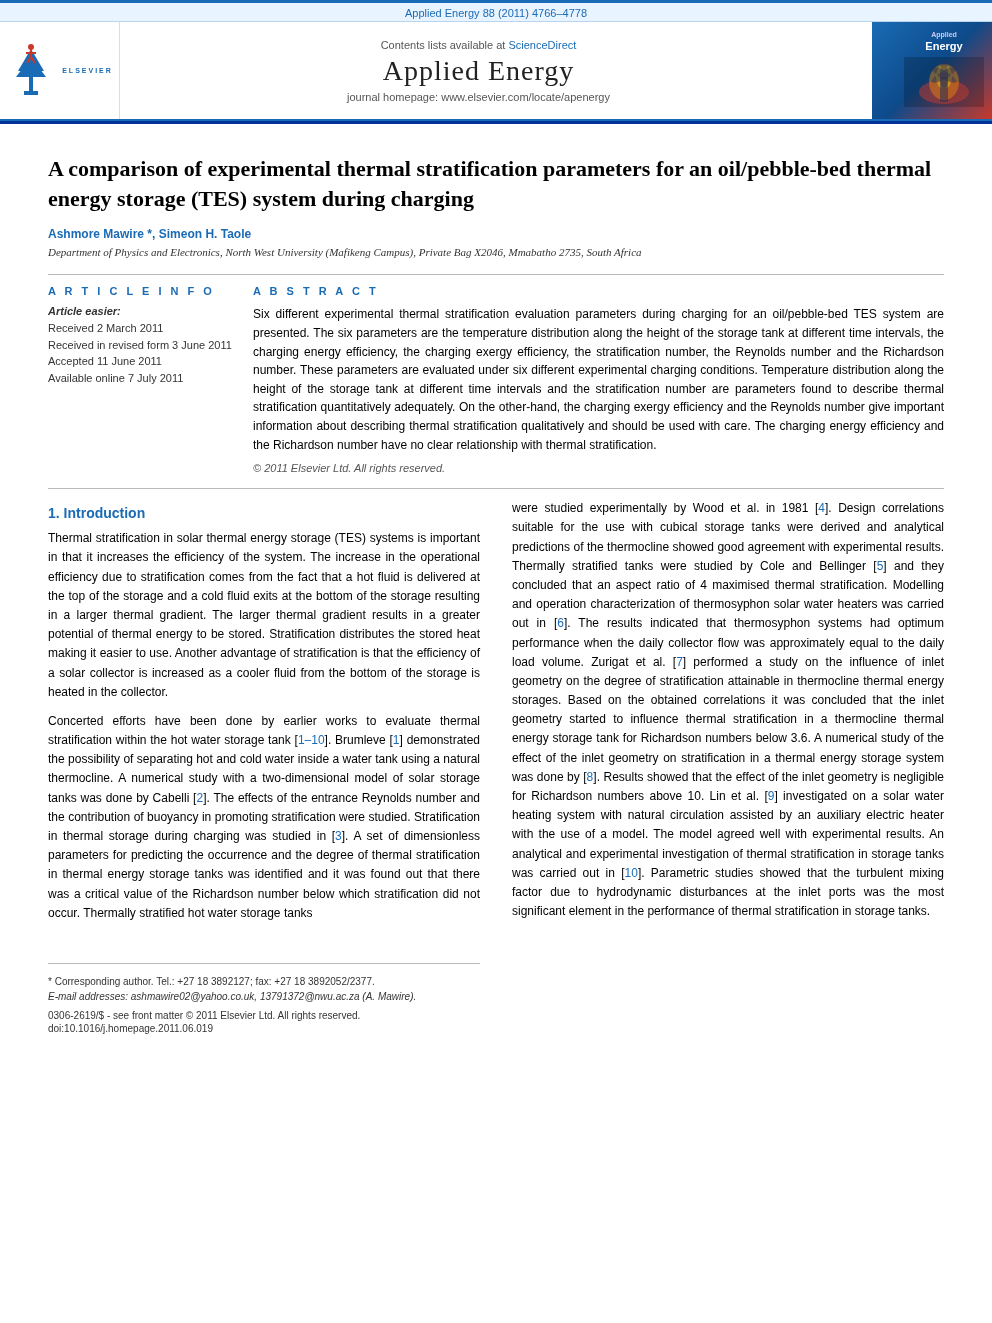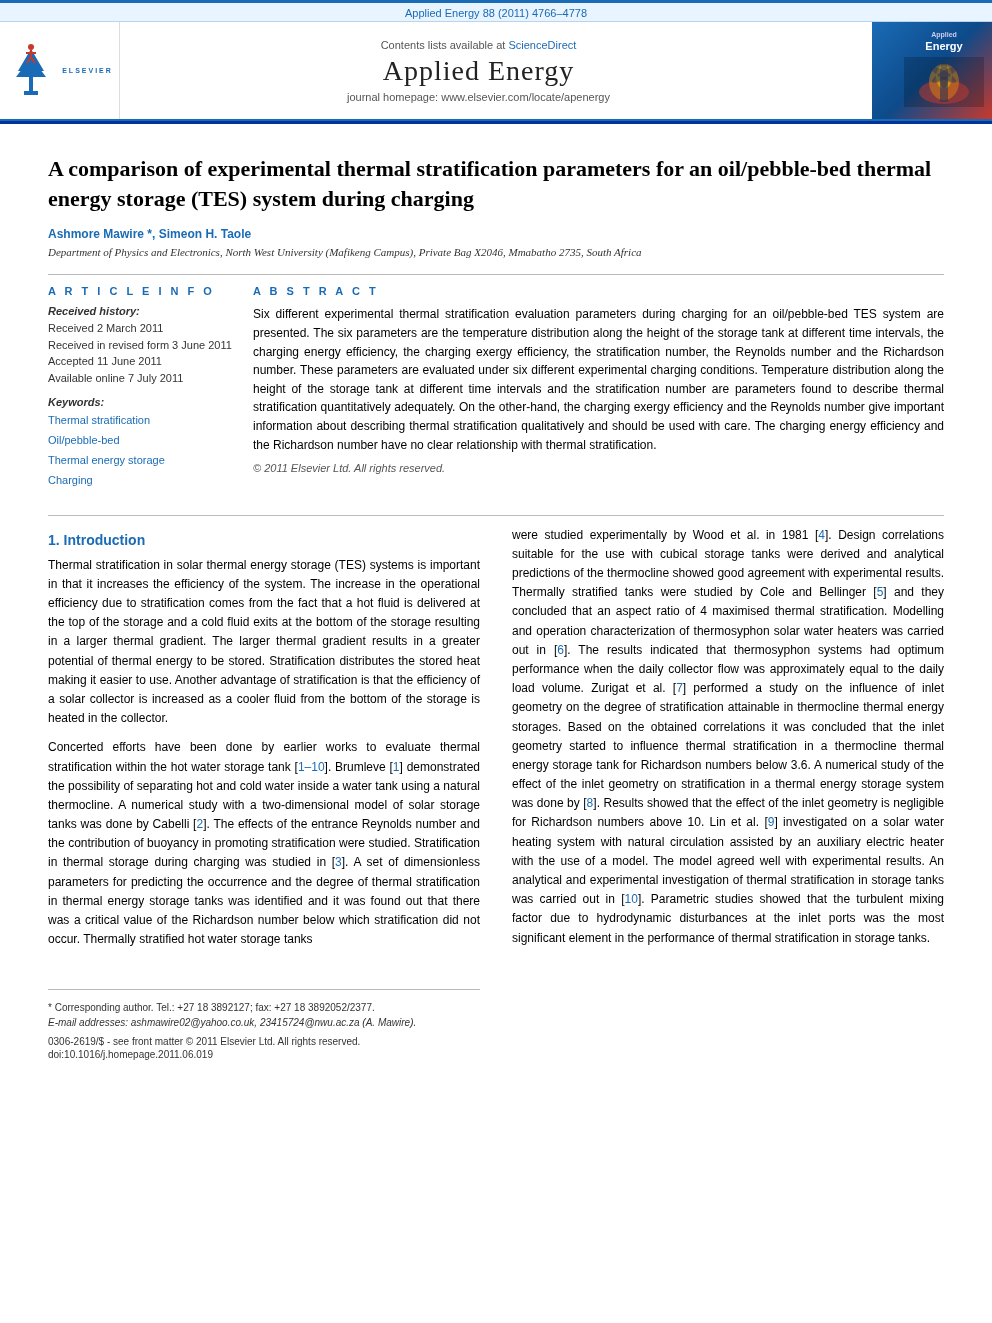--- a/index.html
+++ b/index.html
@@ -347,36 +347,27 @@
   <div class="affiliation">Department of Physics and Electronics, North West University (Mafikeng Campus), Private Bag X2046, Mmabatho 2735, South Africa</div>
 
   <hr class="divider">
 
   <div class="two-col">
 
     <div class="col-left">
       <div class="section-header">A R T I C L E   I N F O</div>
 
       <div class="article-info-block">
-        <div class="info-label">Received history:</div>
+        <div class="info-label">Article easier:</div>
         <div class="info-item">Received 2 March 2011</div>
         <div class="info-item">Received in revised form 3 June 2011</div>
         <div class="info-item">Accepted 11 June 2011</div>
         <div class="info-item">Available online 7 July 2011</div>
       </div>
 
-      <div class="article-info-block">
-        <div class="info-label">Keywords:</div>
-        <div class="keywords-list">
-          <span class="keyword-item">Thermal stratification</span>
-          <span class="keyword-item">Oil/pebble-bed</span>
-          <span class="keyword-item">Thermal energy storage</span>
-          <span class="keyword-item">Charging</span>
-        </div>
-      </div>
     </div>
 
     <div class="col-right">
       <div class="section-header">A B S T R A C T</div>
       <div class="abstract-text">Six different experimental thermal stratification evaluation parameters during charging for an oil/pebble-bed TES system are presented. The six parameters are the temperature distribution along the height of the storage tank at different time intervals, the charging energy efficiency, the charging exergy efficiency, the stratification number, the Reynolds number and the Richardson number. These parameters are evaluated under six different experimental charging conditions. Temperature distribution along the height of the storage tank at different time intervals and the stratification number are parameters found to describe thermal stratification quantitatively adequately. On the other-hand, the charging exergy efficiency and the Reynolds number give important information about describing thermal stratification qualitatively and should be used with care. The charging energy efficiency and the Richardson number have no clear relationship with thermal stratification.</div>
       <div class="copyright-line">© 2011 Elsevier Ltd. All rights reserved.</div>
     </div>
 
   </div>
 
@@ -395,21 +386,21 @@
       </p>
 
       <p class="body-para">
         Concerted efforts have been done by earlier works to evaluate thermal stratification within the hot water storage tank [<a href="#" style="color:#1a6bb5;">1–10</a>]. Brumleve [<a href="#" style="color:#1a6bb5;">1</a>] demonstrated the possibility of separating hot and cold water inside a water tank using a natural thermocline. A numerical study with a two-dimensional model of solar storage tanks was done by Cabelli [<a href="#" style="color:#1a6bb5;">2</a>]. The effects of the entrance Reynolds number and the contribution of buoyancy in promoting stratification were studied. Stratification in thermal storage during charging was studied in [<a href="#" style="color:#1a6bb5;">3</a>]. A set of dimensionless parameters for predicting the occurrence and the degree of thermal stratification in thermal energy storage tanks was identified and it was found out that there was a critical value of the Richardson number below which stratification did not occur. Thermally stratified hot water storage tanks
       </p>
 
       <div style="margin-top: 40px;">
         <hr class="divider">
         <div class="footnote-text">* Corresponding author. Tel.: +27 18 3892127; fax: +27 18 3892052/2377.</div>
         <div class="footnote-text">
-          <em>E-mail addresses: ashmawire02@yahoo.co.uk, 23415724@nwu.ac.za (A. Mawire).</em>
+          <em>E-mail addresses: ashmawire02@yahoo.co.uk, 13791372@nwu.ac.za (A. Mawire).</em>
         </div>
         <div style="margin-top: 6px;">
           <div class="doi-line">0306-2619/$ - see front matter © 2011 Elsevier Ltd. All rights reserved.</div>
           <div class="doi-line">doi:10.1016/j.homepage.2011.06.019</div>
         </div>
       </div>
     </div>
 
     <div class="body-col">
       <p class="body-para">

